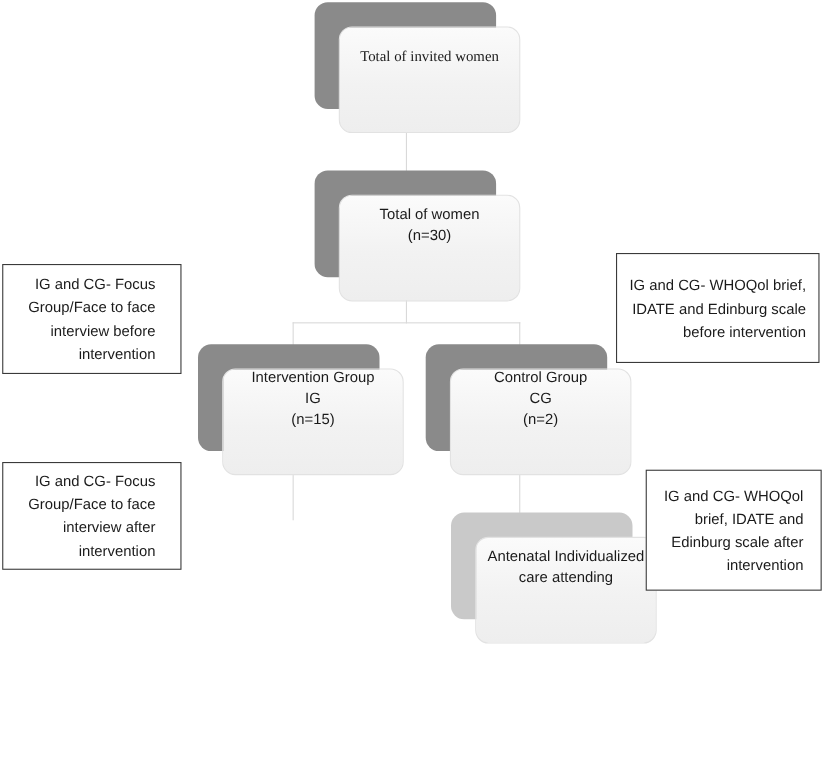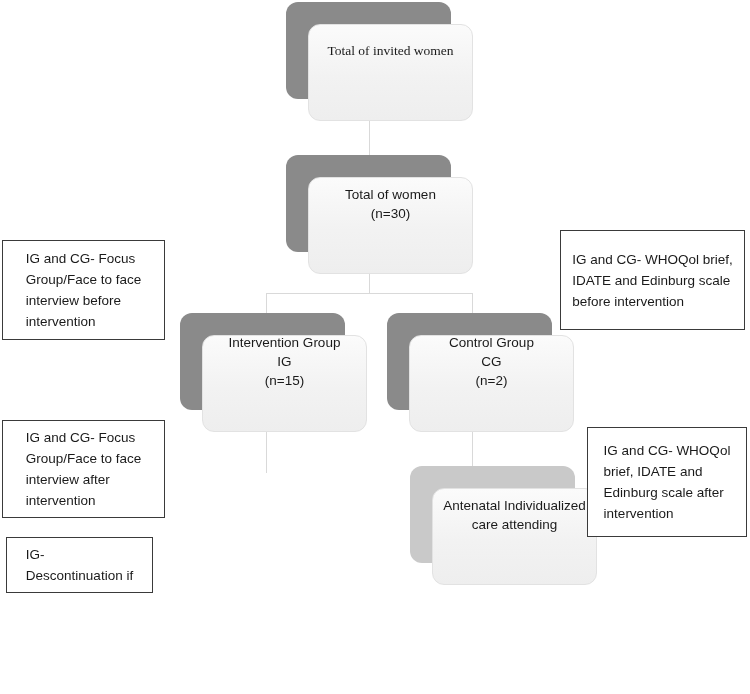--- a/index.html
+++ b/index.html
@@ -72,21 +72,21 @@
 
   
   .note {
     position: absolute;
     border: 1.5px solid #3a3a3a;
     background: #ffffff;
     box-sizing: border-box;
     display: flex;
     align-items: center;
     justify-content: center;
-    text-align: left;
+    text-align: right;
     color: #1a1a1a;
     font-size: 13.5px;
     line-height: 21px;
     white-space: pre-line;
     padding: 2px 6px;
   }
 </style>
 </head>
 <body>
 
@@ -151,17 +151,15 @@
   <div class="note" style="left:2px; top:420px; width:163px; height:98px;">IG and CG- Focus
 Group/Face to face
 interview after
 intervention</div>
 
   <div class="note" style="left:587px; top:427px; width:160px; height:110px;">IG and CG- WHOQol
 brief, IDATE and
 Edinburg scale after
 intervention</div>
 
-  <div class="note" style="left:6px; top:537px; width:147px; height:56px;">IG-
-Descontinuation if</div>
 
 
 </div>
 
 </body></html>

